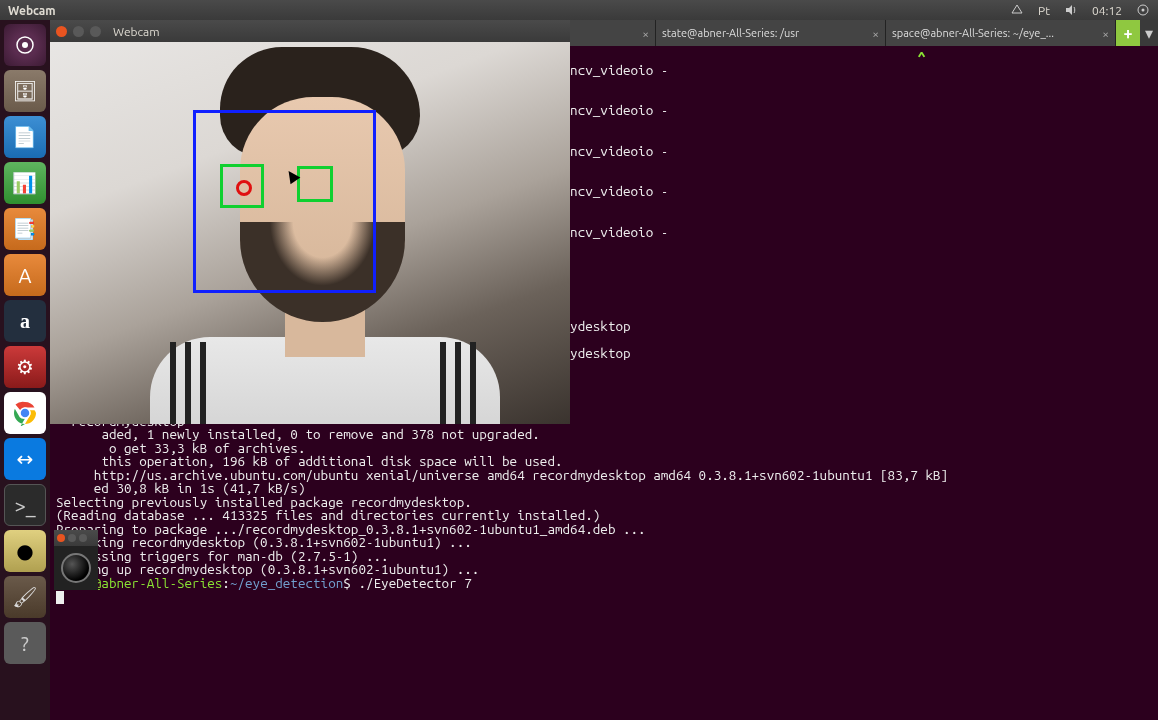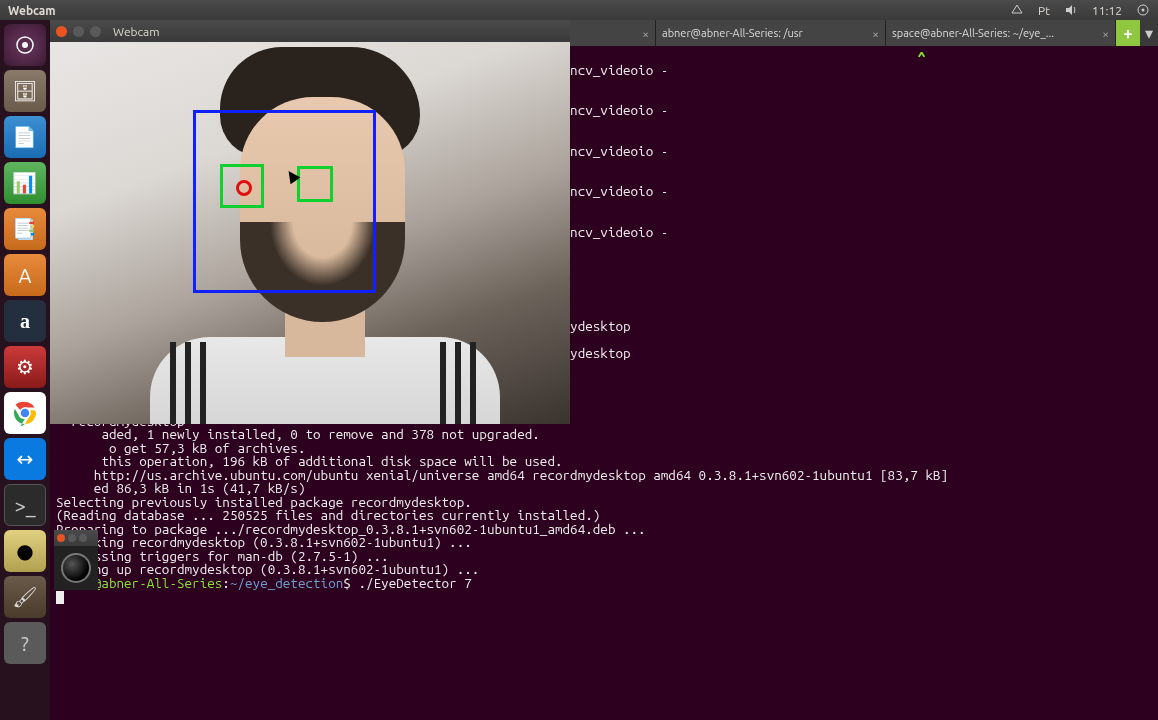--- a/index.html
+++ b/index.html
@@ -254,21 +254,21 @@
           <path d="M7 2 L12 10 H2 Z" fill="none" stroke="#ccc" stroke-width="1"></path>
         </svg>
     </span>
     <span>Pt</span>
     <span class="indicator-icon">
       <svg width="14" height="14" viewBox="0 0 14 14">
           <path d="M2 5v4h3l3 3V2L5 5H2z" fill="#ccc"></path>
           <path d="M10 4c1 1 1 5 0 6" fill="none" stroke="#ccc"></path>
         </svg>
     </span>
-    <span>11:12</span>
+    <span>04:12</span>
     <span class="indicator-icon">
       <svg width="14" height="14" viewBox="0 0 14 14">
           <circle cx="7" cy="7" r="5" fill="none" stroke="#ccc"></circle>
           <circle cx="7" cy="7" r="1.5" fill="#ccc"></circle>
         </svg>
     </span>
   </div>
 </div>
 
 <div class="launcher">
@@ -304,21 +304,21 @@
 
 <div class="terminal-bg"></div>
 
 <div class="term-tabs">
   <div class="term-tab" style="max-width:520px; background:#3c3b37;"></div>
   <div class="term-tab">
     <span>All-Series: ~/Blo...</span>
     <span class="close">×</span>
   </div>
   <div class="term-tab">
-    <span>abner@abner-All-Series: /usr</span>
+    <span>state@abner-All-Series: /usr</span>
     <span class="close">×</span>
   </div>
   <div class="term-tab">
     <span>space@abner-All-Series: ~/eye_...</span>
     <span class="close">×</span>
   </div>
   <div class="tab-add">+</div>
   <div class="tab-drop">▾</div>
 </div>
 
@@ -344,26 +344,26 @@
 
 <span><span class="prompt-user">abner@abner-All-Series</span><span class="dollar">:</span><span class="prompt-path">~/eye_detection</span><span class="dollar">$ </span><span>sudo apt-get install recordmydesktop</span></span>
 <span>Display all 54684 possibilities? (y or n)</span>
 <span><span class="prompt-user">abner@abner-All-Series</span><span class="dollar">:</span><span class="prompt-path">~/eye_detection</span><span class="dollar">$ </span><span>sudo apt-get install recordmydesktop</span></span>
 <span>Reading package lists... Done</span>
 <span>Building dependency tree</span>
 <span>Reading state information... Done</span>
 <span>The following NEW packages will be installed:</span>
 <span>  recordmydesktop</span>
 <span>      <span>aded, 1 newly installed, 0 to remove and 378 not upgraded.</span></span>
-<span>       <span>o get 57,3 kB of archives.</span></span>
+<span>       <span>o get 33,3 kB of archives.</span></span>
 <span>      <span>this operation, 196 kB of additional disk space will be used.</span></span>
 <span>     <span>http://us.archive.ubuntu.com/ubuntu xenial/universe amd64 recordmydesktop amd64 0.3.8.1+svn602-1ubuntu1 [83,7 kB]</span></span>
-<span>     <span>ed 86,3 kB in 1s (41,7 kB/s)</span></span>
+<span>     <span>ed 30,8 kB in 1s (41,7 kB/s)</span></span>
 <span>Selecting previously installed package recordmydesktop.</span>
-<span>(Reading database ... 250525 files and directories currently installed.)</span>
+<span>(Reading database ... 413325 files and directories currently installed.)</span>
 <span>Preparing to package .../recordmydesktop_0.3.8.1+svn602-1ubuntu1_amd64.deb ...</span>
 <span>Unpacking recordmydesktop (0.3.8.1+svn602-1ubuntu1) ...</span>
 <span>Processing triggers for man-db (2.7.5-1) ...</span>
 <span>Setting up recordmydesktop (0.3.8.1+svn602-1ubuntu1) ...</span>
 <span><span class="prompt-user">abner@abner-All-Series</span><span class="dollar">:</span><span class="prompt-path">~/eye_detection</span><span class="dollar">$ </span><span>./EyeDetector 7</span></span>
 <span class="cursor-block"></span></div>
 
 <div class="dark-widget"></div>
 
 <div class="webcam-window">

